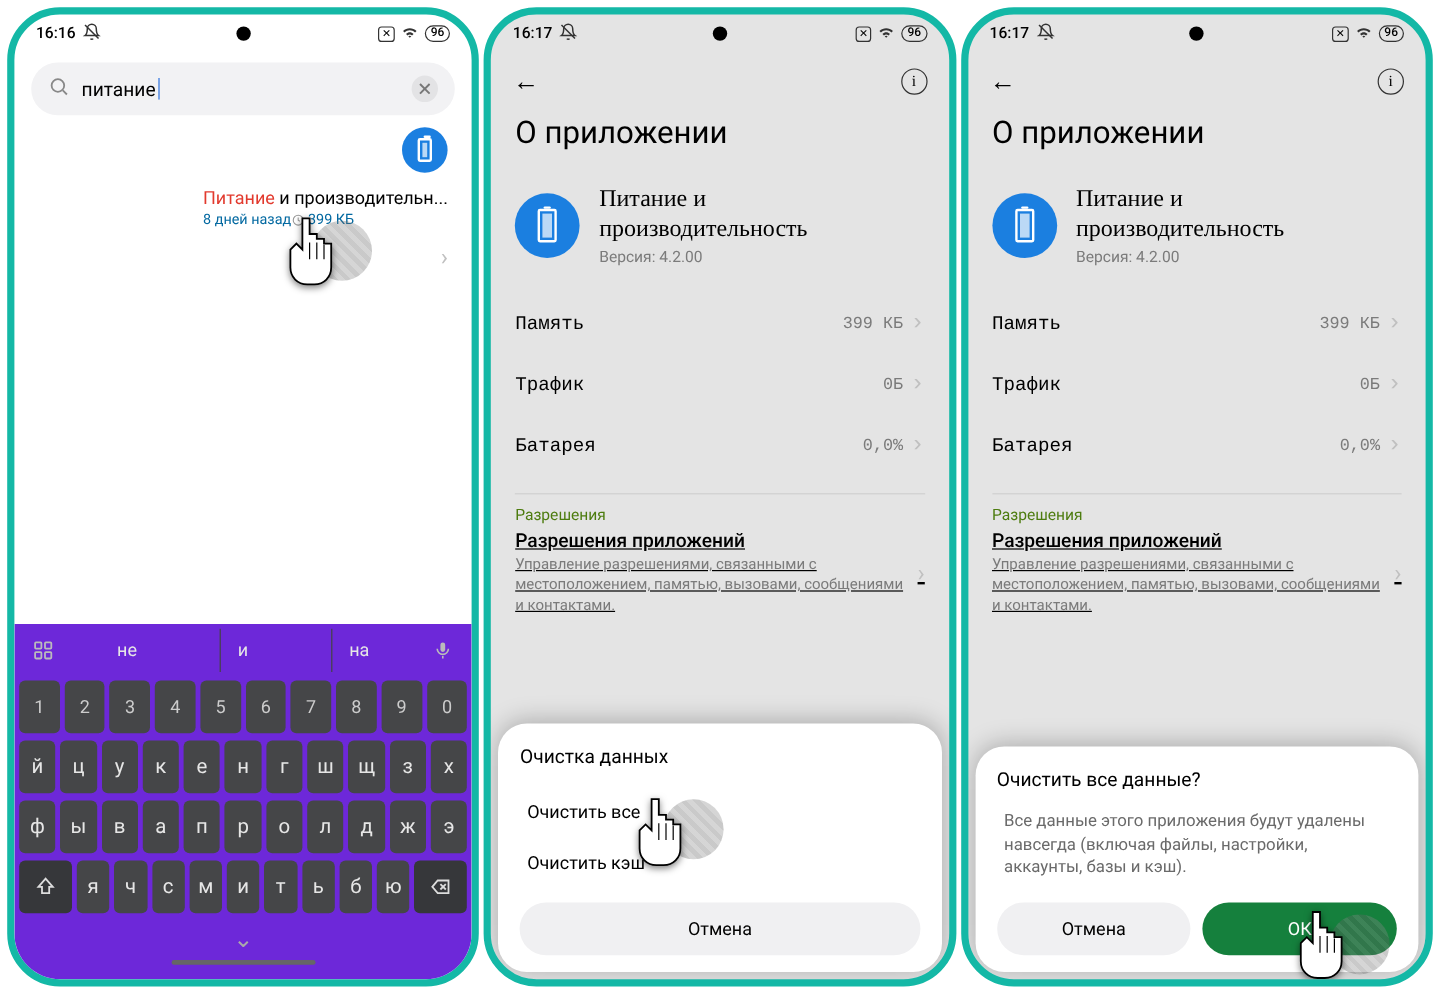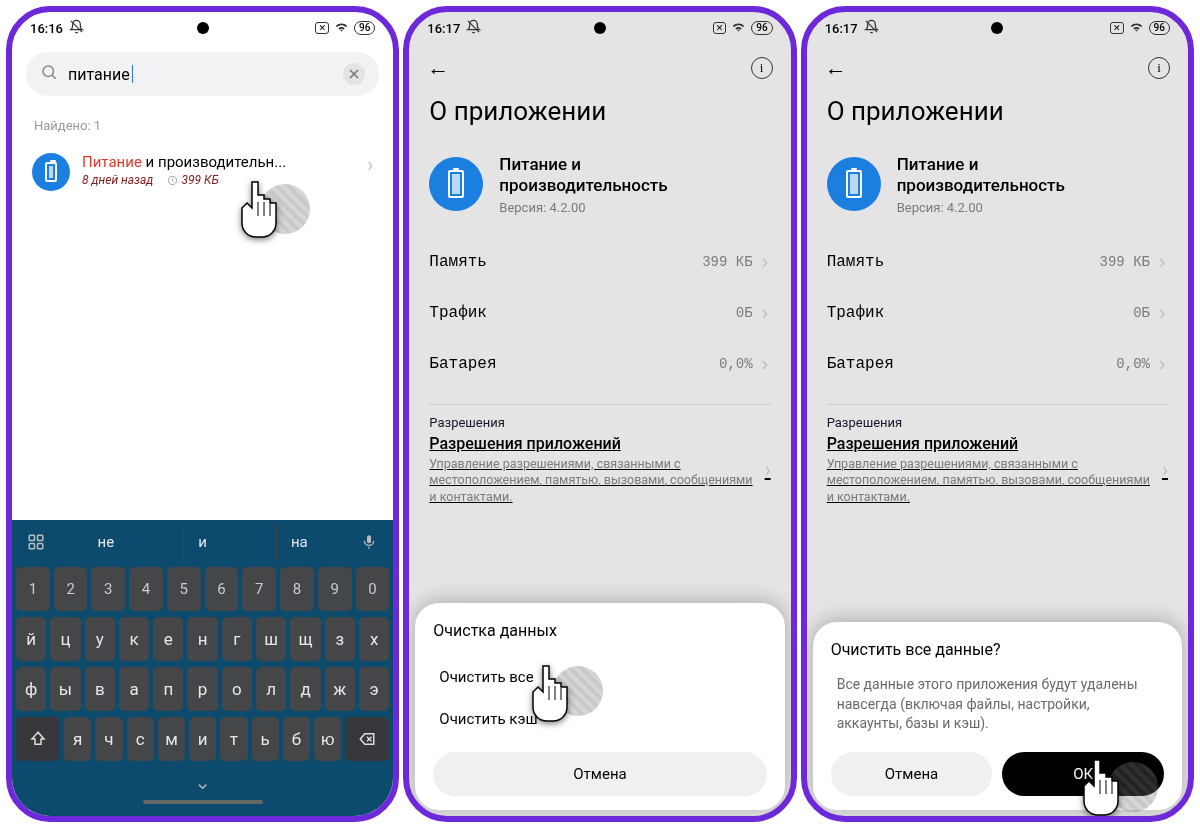--- a/index.html
+++ b/index.html
@@ -1,46 +1,46 @@
 <!DOCTYPE html>
 <html><head>
 <meta charset="utf-8">
 <style>
   * { box-sizing: border-box; margin: 0; padding: 0; }
   body { font-family: -apple-system, Roboto, "Segoe UI", Arial, sans-serif; background: #fff; display: flex; gap: 4px; padding: 6px; }
-  .phone { width: 394px; height: 816px; border: 6px solid #6d28d9; border-radius: 44px; overflow: hidden; position: relative; background: #fff; display: flex; flex-direction: column; }
+  .phone { width: 394px; height: 816px; border: 6px solid #14b8a6; border-radius: 44px; overflow: hidden; position: relative; background: #fff; display: flex; flex-direction: column; }
   .phone.dim { background: #e4e4e4; }
   .camera-hole { position: absolute; top: 10px; left: 50%; transform: translateX(-50%); width: 12px; height: 12px; background: #000; border-radius: 50%; z-index: 20; }
 
   .status-bar { height: 32px; display: flex; align-items: center; justify-content: space-between; padding: 0 18px; font-size: 13px; font-weight: 500; }
   .status-left { display: flex; align-items: center; gap: 6px; }
   .status-right { display: flex; align-items: center; gap: 5px; }
   .status-icon { display: inline-block; }
   .battery-pill { border: 1px solid #333; border-radius: 7px; padding: 0 4px; font-size: 10px; line-height: 12px; }
 
   
   .search-bar { margin: 8px 14px 0; height: 44px; background: #f2f2f4; border-radius: 22px; display: flex; align-items: center; padding: 0 14px; gap: 10px; }
   .search-text { flex: 1; font-size: 16px; display: flex; align-items: center; }
   .cursor { display: inline-block; width: 1px; height: 18px; background: #2d71de; margin-left: 2px; }
   .clear-btn { width: 22px; height: 22px; border-radius: 50%; background: #e3e3e5; display: flex; align-items: center; justify-content: center; font-size: 13px; color: #666; }
 
   .found-label { margin: 22px 22px 10px; font-size: 13px; color: #9a9a9a; }
-  .result-row { margin: 0 14px; padding: 10px 6px; display: flex; align-items: flex-start; gap: 12px; position: relative; }
+  .result-row { margin: 0 14px; padding: 10px 6px; display: flex; align-items: flex-end; gap: 12px; position: relative; flex-direction: column; }
   .app-icon { width: 38px; height: 38px; border-radius: 50%; background: #1b7fe0; display: flex; align-items: center; justify-content: center; flex-shrink: 0; }
   .battery-glyph { width: 12px; height: 20px; border: 2px solid #fff; border-radius: 2px; position: relative; }
   .battery-glyph::before { content:""; position:absolute; top:-4px; left:3px; width:6px; height:2px; background:#fff; border-radius:1px;}
   .battery-glyph::after { content:""; position:absolute; inset: 2px 2px 2px 2px; background: rgba(255,255,255,0.7); }
   .result-text { flex: 1; min-width: 0; }
   .result-title { font-size: 15px; white-space: nowrap; overflow: hidden; text-overflow: ellipsis; }
   .hl { color: #e23a2e; }
-  .result-sub { font-size: 12px; color: #7f1d1d; display: flex; gap: 14px; margin-top: 2px; align-items: center; font-style: italic;}
+  .result-sub { font-size: 12px; color: #0369a1; display: flex; margin-top: 2px; align-items: center;}
   .chevron { color: #c0c0c0; font-size: 20px; }
 
   
-  .kb { margin-top: auto; background: #0c4a6e; color: #e6e6e6; padding-bottom: 6px; }
+  .kb { margin-top: auto; background: #6d28d9; color: #e6e6e6; padding-bottom: 6px; }
   .kb-sug { display: flex; align-items: center; height: 44px; padding: 0 4px; }
   .kb-sug .sugbtn { flex: 0 0 40px; height: 36px; display:flex; align-items:center; justify-content:center; color:#bbb; font-size:18px;}
   .kb-sug .sugwords { flex:1; display:flex; justify-content:space-around; }
   .kb-sug .word { padding: 0 14px; line-height: 36px; border-left: 1px solid #444; font-size:15px;}
   .kb-sug .word:first-child { border-left:none; }
   .kb-row { display: flex; gap: 4px; padding: 3px 4px; }
   .key { flex: 1; height: 44px; background: #454648; border-radius: 5px; display: flex; align-items: center; justify-content: center; font-size: 17px; }
   .key.num { background:#454648; font-size:15px; color:#ccc;}
   .key.dark { background: #36373a; }
   .kb-bottom { display:flex; gap:4px; padding: 3px 4px; }
@@ -51,37 +51,37 @@
   .homebar { width:120px; height:4px; background:#666; border-radius:2px; margin: 6px auto 6px;}
 
   
   .topbar { height: 48px; display: flex; align-items: center; justify-content: space-between; padding: 0 18px; }
   .back-arrow { font-size: 22px; }
   .info-circle { width: 22px; height: 22px; border: 1.5px solid #333; border-radius: 50%; display:flex; align-items:center; justify-content:center; font-size:13px; font-family: serif;}
   .page-title { font-size: 26px; font-weight: 400; padding: 4px 20px 18px; }
   .app-header-row { display:flex; align-items:center; gap:16px; padding: 10px 20px 22px;}
   .app-icon-big { width:54px; height:54px; border-radius:50%; background:#1b7fe0; display:flex; align-items:center; justify-content:center;}
   .app-icon-big .battery-glyph { width:16px; height:28px; }
-  .app-name { font-size:17px; font-weight:500; line-height:1.25;}
+  .app-name { font-size:20px; font-weight:500; line-height:1.25;font-family:Liberation Serif, serif;}
   .app-ver { font-size:13px; color:#7b7b7b; margin-top:3px;}
   .stat-row { display:flex; align-items:center; justify-content:space-between; padding: 14px 20px; font-size:16px;font-family:Liberation Mono, monospace;}
   .stat-val { color:#7b7b7b; font-size:14px; display:flex; align-items:center; gap:6px;}
   .divider { height:1px; background:#cfcfcf; margin: 14px 20px 10px;}
-  .sec-label { font-size:13px; color:#0f172a; padding: 0 20px;}
+  .sec-label { font-size:13px; color:#4d7c0f; padding: 0 20px;}
   .perm-row { padding: 4px 20px 10px; display:flex; align-items:flex-start; justify-content:space-between; gap:10px;text-decoration:underline;}
   .perm-title { font-size:16px; font-weight:500;}
   .perm-desc { font-size:12.5px; color:#7b7b7b; line-height:1.35; margin-top:3px;}
 
   
   .sheet { position:absolute; left:6px; right:6px; bottom:6px; background:#fff; border-radius:24px; padding: 18px 18px 14px; box-shadow: 0 -2px 20px rgba(0,0,0,0.25);}
   .sheet-title { text-align:left; font-size:16px; font-weight:400; margin-bottom:16px;}
   .sheet-item { padding: 12px 6px; font-size:15px;}
   .sheet-btn-row { display:flex; gap:10px; margin-top:12px;}
   .sheet-btn { flex:1; height:44px; border-radius:22px; background:#f0f0f2; display:flex; align-items:center; justify-content:center; font-size:15px;}
-  .sheet-btn.primary { background:#000000; color:#fff; }
+  .sheet-btn.primary { background:#15803d; color:#fff; }
   .sheet-desc { font-size:14px; color:#6a6a6a; line-height:1.4; padding: 0 6px 6px;}
 
   
   .pointer { position:absolute; z-index:50; pointer-events:none; }
   .pointer svg { filter: drop-shadow(0 2px 3px rgba(0,0,0,0.5)); }
   .watermark { position:absolute; width:50px; height:50px; border-radius:50%; background:repeating-linear-gradient(45deg,#888 0 4px,#666 4px 8px); opacity:0.35; z-index:30;}
 </style>
 </head>
 <body>
 
@@ -121,21 +121,20 @@
       <span class="cursor"></span>
     </div>
     <div class="clear-btn">
       <svg width="10" height="10" viewBox="0 0 10 10" stroke="#777" stroke-width="1.6">
           <line x1="1" y1="1" x2="9" y2="9"></line>
           <line x1="9" y1="1" x2="1" y2="9"></line>
         </svg>
     </div>
   </div>
 
-  <div class="found-label">Найдено: 1</div>
 
   <div class="result-row">
     <div class="app-icon">
         <div class="battery-glyph"></div>
       </div>
     <div class="result-text">
       <div class="result-title"><span class="hl">Питание</span><span> и производительн...</span></div>
       <div class="result-sub">
         <span>8 дней назад</span>
         <span style="display:flex;align-items:center;gap:3px;">

